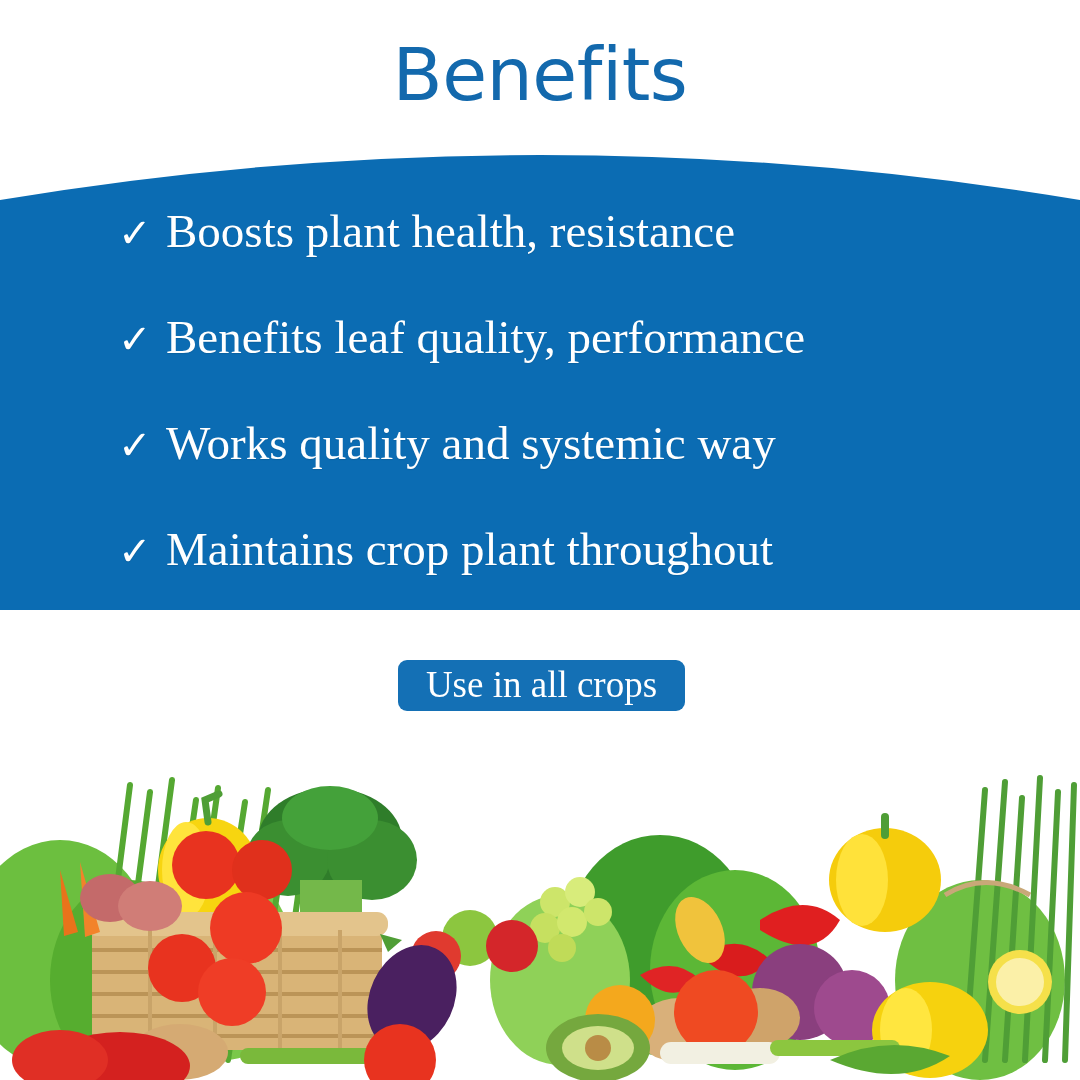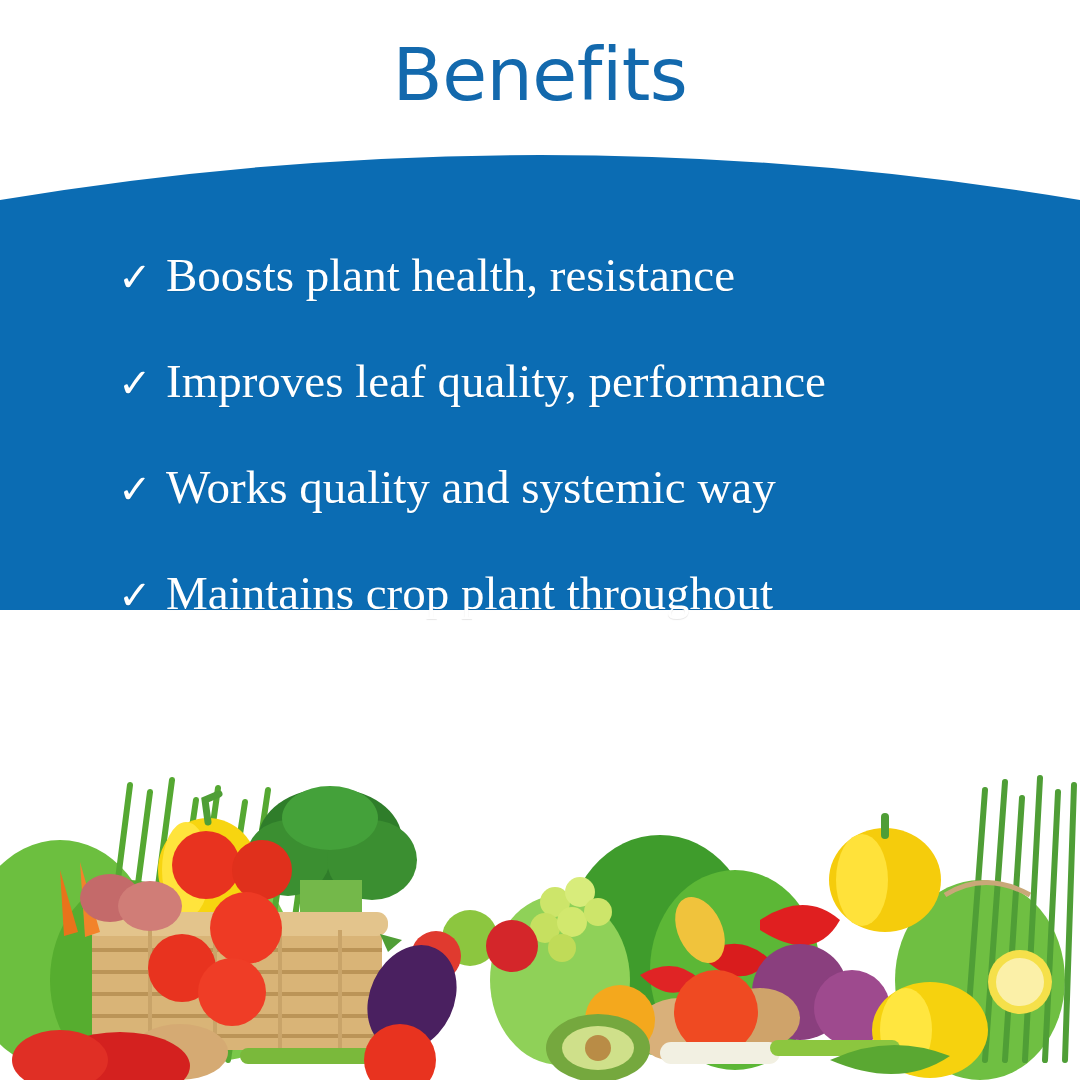--- a/index.html
+++ b/index.html
@@ -84,21 +84,20 @@
   .check-icon {
     display: inline-block;
     width: 48px;
     font-size: 40px;
     color: #ffffff;
     line-height: 1;
     flex: 0 0 auto;
   }
   .benefit-text {
     display: inline-block;
-    margin-top: 44px;
   }
 
   
   .crops-badge {
     position: absolute;
     left: 398px;
     top: 660px;
     width: 287px;
     height: 51px;
     background: #1470b5;
@@ -144,32 +143,33 @@
     </svg>
   </div>
 
   <ul class="benefit-list">
     <li class="benefit-item">
       <span class="check-icon">✓</span>
       <span class="benefit-text">Boosts plant health, resistance</span>
     </li>
     <li class="benefit-item">
       <span class="check-icon">✓</span>
-      <span class="benefit-text">Improves leaf quality, performance</span>
+      <span class="benefit-text">Benefits leaf quality, performance</span>
     </li>
     <li class="benefit-item">
       <span class="check-icon">✓</span>
       <span class="benefit-text">Works quality and systemic way</span>
     </li>
     <li class="benefit-item">
       <span class="check-icon">✓</span>
       <span class="benefit-text">Maintains crop plant throughout</span>
     </li>
   </ul>
 
+  <div class="crops-badge">Use in all crops</div>
 
   <div class="produce-photo">
     <svg viewBox="0 0 1080 350" preserveAspectRatio="none">
       <rect x="0" y="0" width="1080" height="350" fill="#ffffff"></rect>
 
       <g>
         <ellipse cx="60" cy="225" rx="95" ry="115" fill="#6cbf3f"></ellipse>
         <ellipse cx="130" cy="250" rx="80" ry="100" fill="#56ad2f"></ellipse>
         <ellipse cx="225" cy="235" rx="70" ry="95" fill="#7ac84a"></ellipse>
         <ellipse cx="660" cy="215" rx="95" ry="110" fill="#3f9c2c"></ellipse>

